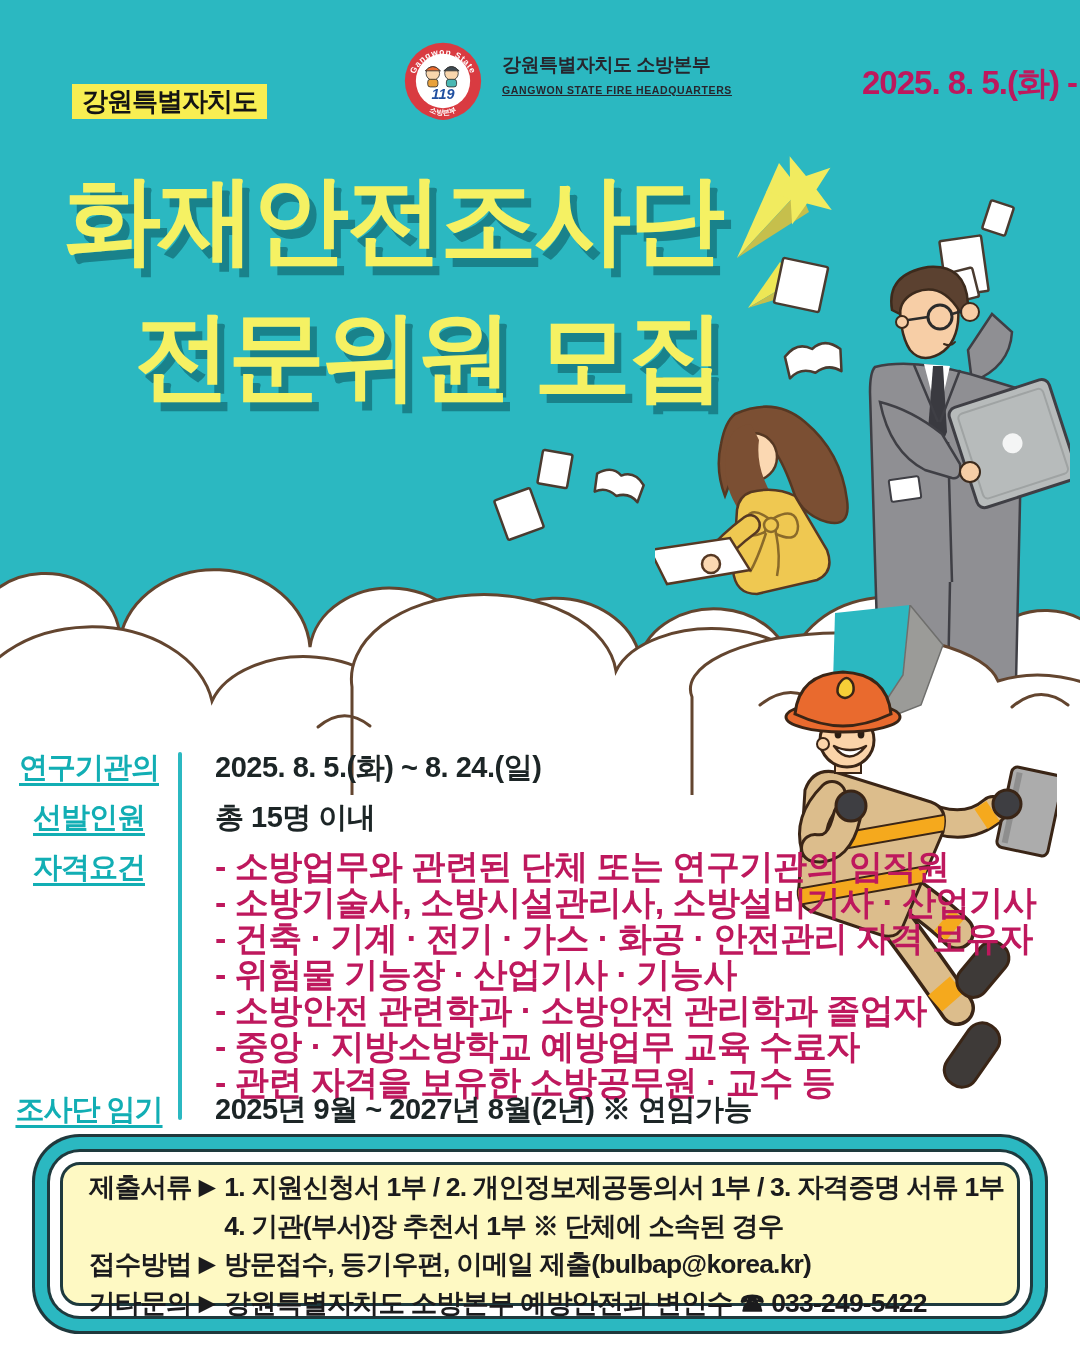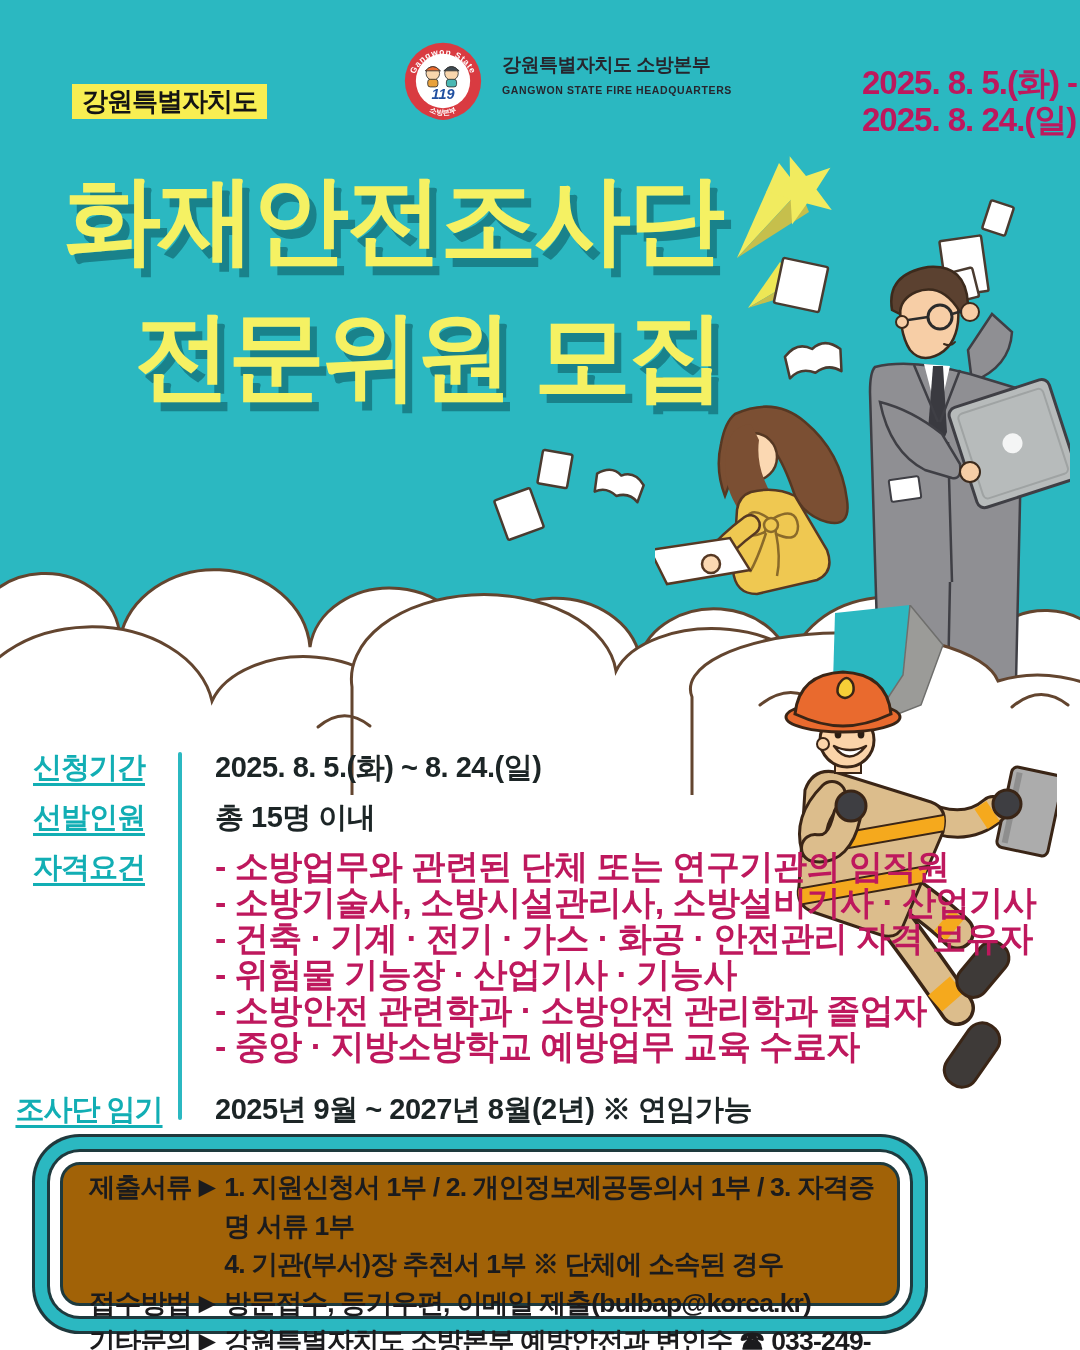--- a/index.html
+++ b/index.html
@@ -8,21 +8,21 @@
     background:#ffffff;overflow:hidden;
     font-family:"Liberation Sans", sans-serif;
   }
   .sky{position:absolute;left:0;top:0;width:1080px;height:740px;background:#2BB8C1;}
   svg{display:block;}
   .abs{position:absolute;}
 
   
   .org-block{position:absolute;left:502px;top:52px;color:#26262e;}
   .org-title{font-size:19px;font-weight:800;letter-spacing:-0.5px;}
-  .org-subtitle{font-size:10.5px;font-weight:700;letter-spacing:0.6px;margin-top:6px;}
+  .org-subtitle{font-size:10.5px;font-weight:700;letter-spacing:0.6px;margin-top:6px;text-decoration:underline;}
   .region-badge{
     position:absolute;left:72px;top:84px;background:#F8EE52;color:#141414;
     font-size:26px;font-weight:800;padding:0 10px;letter-spacing:-1px;
   }
   .dates{
     position:absolute;left:862px;top:64px;color:#be185d;font-size:33px;
     font-weight:800;line-height:37px;letter-spacing:-1px;
   }
   
   .main-title{
@@ -38,22 +38,22 @@
     width:178px;text-align:center;color:#12AEB4;font-weight:800;font-size:29px;
     letter-spacing:-1px;text-decoration:underline;text-decoration-thickness:3px;text-underline-offset:6px;
     flex:0 0 auto;
   }
   .info-value{margin-left:37px;color:#1C2526;font-weight:800;font-size:29px;letter-spacing:-0.5px;}
   .info-bullets{margin-left:37px;color:#be185d;font-weight:800;font-size:34px;line-height:36px;letter-spacing:-0.5px;}
   .row-1{top:748px;} .row-2{top:798px;} .row-3{top:848px;justify-content:space-between;} .row-4{top:1090px;}
 
   
   .footer-box{
-    position:absolute;left:60px;top:1162px;width:840px;height:144px;
-    background:#a16207;border:3px solid #1E3A3E;border-radius:20px;
+    position:absolute;left:60px;top:1162px;width:960px;height:144px;
+    background:#fef9c3;border:3px solid #1E3A3E;border-radius:20px;
     box-shadow:0 0 0 10px #ffffff, 0 0 0 13px #1E3A3E, 0 0 0 25px #2BB8C1, 0 0 0 28px #20383C;
     box-sizing:border-box;padding:3px 10px 0 26px;
   }
   .fb-row{display:flex;align-items:flex-start;font-size:26.5px;font-weight:700;color:#1B1B1D;line-height:38.5px;letter-spacing:-0.8px;}
   .fb-label{flex:0 0 108px;}
   .fb-arrow{flex:0 0 auto;margin:0 10px 0 2px;font-size:21px;}
   .fb-content{flex:1 1 auto;}
 </style>
 </head>
 <body>
@@ -248,50 +248,50 @@
 
   <div class="org-block">
     <div class="org-title">강원특별자치도 소방본부</div>
     <div class="org-subtitle">GANGWON STATE FIRE HEADQUARTERS</div>
   </div>
 
   <div class="region-badge">강원특별자치도</div>
 
   <div class="dates">
     <div>2025. 8. 5.(화) -</div>
-    <div>2025. 8. 24.(일)</div>
   </div>
 
   <div class="main-title">
     <div>화재안전조사단</div>
     <div>전문위원 모집</div>
   </div>
 
   <div>
     <div class="info-divider"></div>
 
     <div class="info-row row-1">
-      <div class="info-label">신청기간</div>
+      <div class="info-label">연구기관의</div>
       <div class="info-value">2025. 8. 5.(화) ~ 8. 24.(일)</div>
     </div>
 
     <div class="info-row row-2">
       <div class="info-label">선발인원</div>
       <div class="info-value">총 15명 이내</div>
     </div>
 
     <div class="info-row row-3">
       <div class="info-label">자격요건</div>
       <div class="info-bullets">
         <div>- 소방업무와 관련된 단체 또는 연구기관의 임직원</div>
         <div>- 소방기술사, 소방시설관리사, 소방설비기사 · 산업기사</div>
         <div>- 건축 · 기계 · 전기 · 가스 · 화공 · 안전관리 자격 보유자</div>
         <div>- 위험물 기능장 · 산업기사 · 기능사</div>
         <div>- 소방안전 관련학과 · 소방안전 관리학과 졸업자</div>
         <div>- 중앙 · 지방소방학교 예방업무 교육 수료자</div>
+        <div>- 관련 자격을 보유한 소방공무원 · 교수 등</div>
       </div>
     </div>
 
     <div class="info-row row-4">
       <div class="info-label">조사단 임기</div>
       <div class="info-value">2025년 9월 ~ 2027년 8월(2년) ※ 연임가능</div>
     </div>
   </div>
 
   <div class="footer-box">

